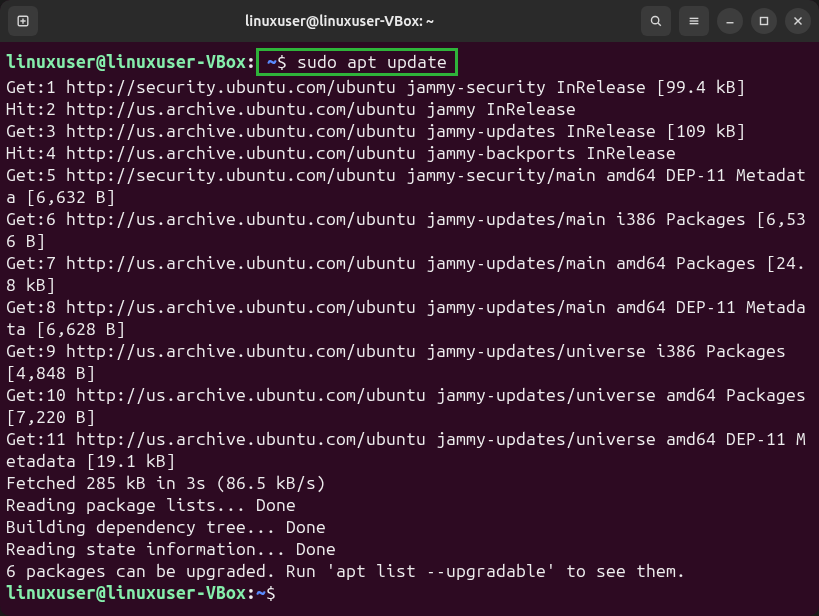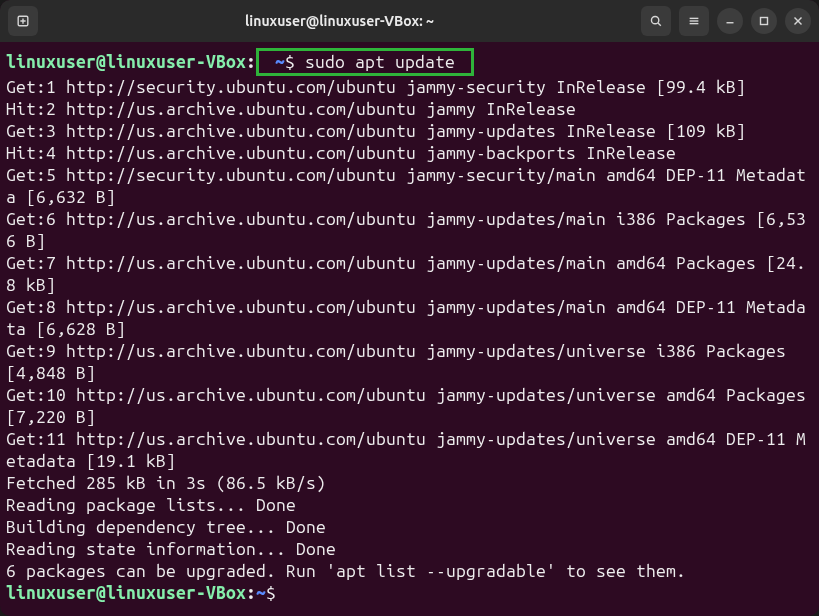--- a/index.html
+++ b/index.html
@@ -47,21 +47,21 @@
     line-height: 22px;
     color: #eeeeee;
     white-space: pre-wrap;
     word-break: break-all;
     letter-spacing: 0.2px;
   }
   .prompt-user { color: #86efac; font-weight: bold; }
   .prompt-colon { color: #eeeeee; font-weight: bold; }
   .prompt-path { color: #5a8cff; font-weight: bold; }
   .prompt-dollar { color: #eeeeee; }
-  .highlight-box { border: 3px solid #2fb33a; padding: 0 16px; display: inline-block; }
+  .highlight-box { border: 3px solid #2fb33a; padding: 0 8px; display: inline-block; }
   .highlight-box .prompt-dollar { color: #eeeeee; }
   .line { display: block; }
 </style>
 </head>
 <body>
 
 <div class="window">
   <div class="titlebar">
     <div class="tb-left">
       <div class="tb-btn">

